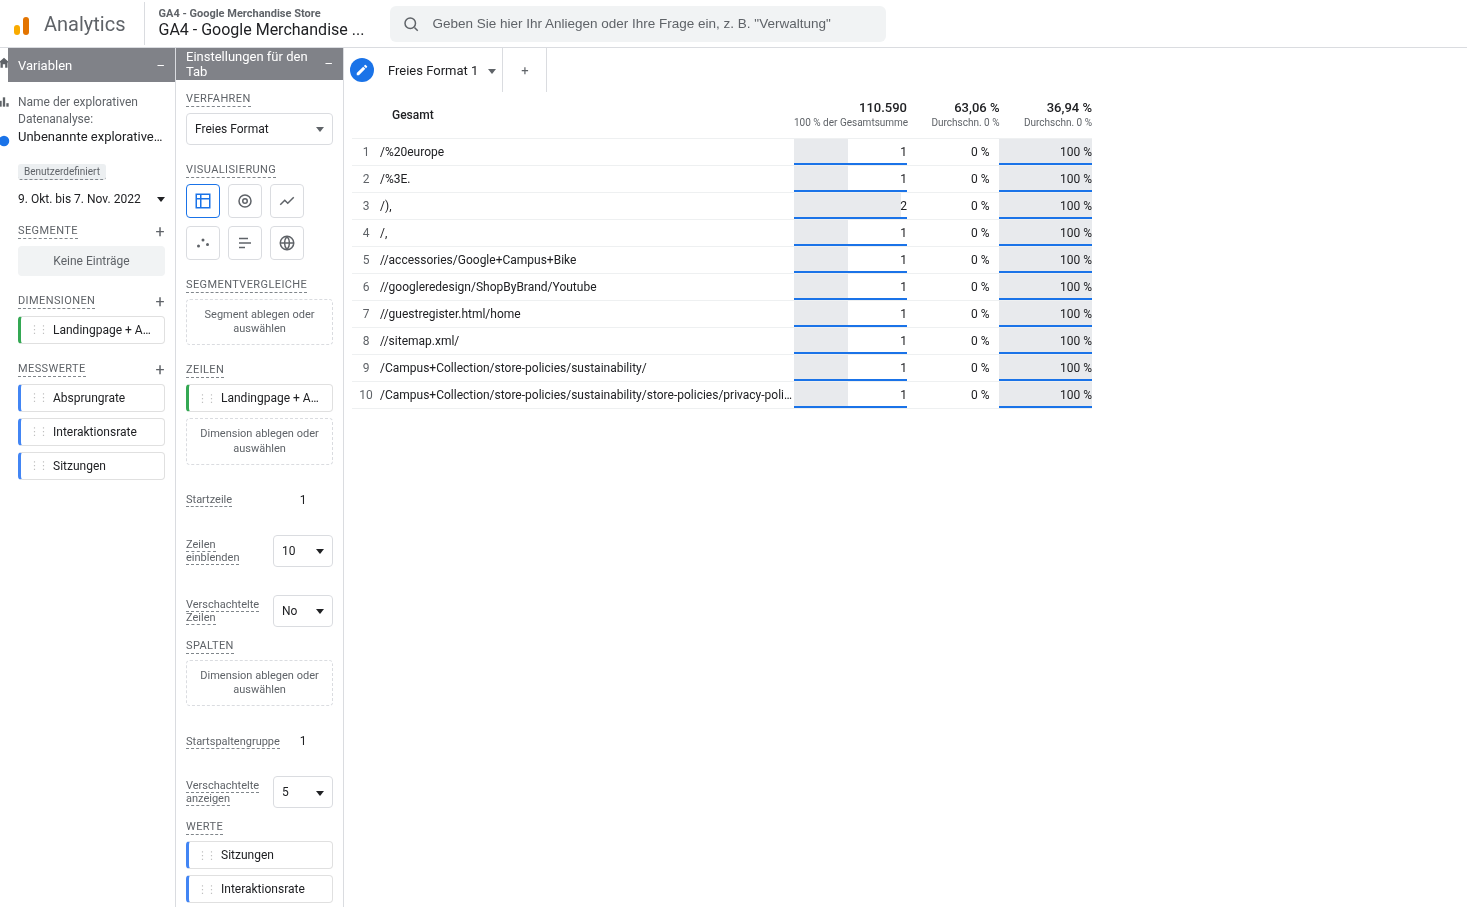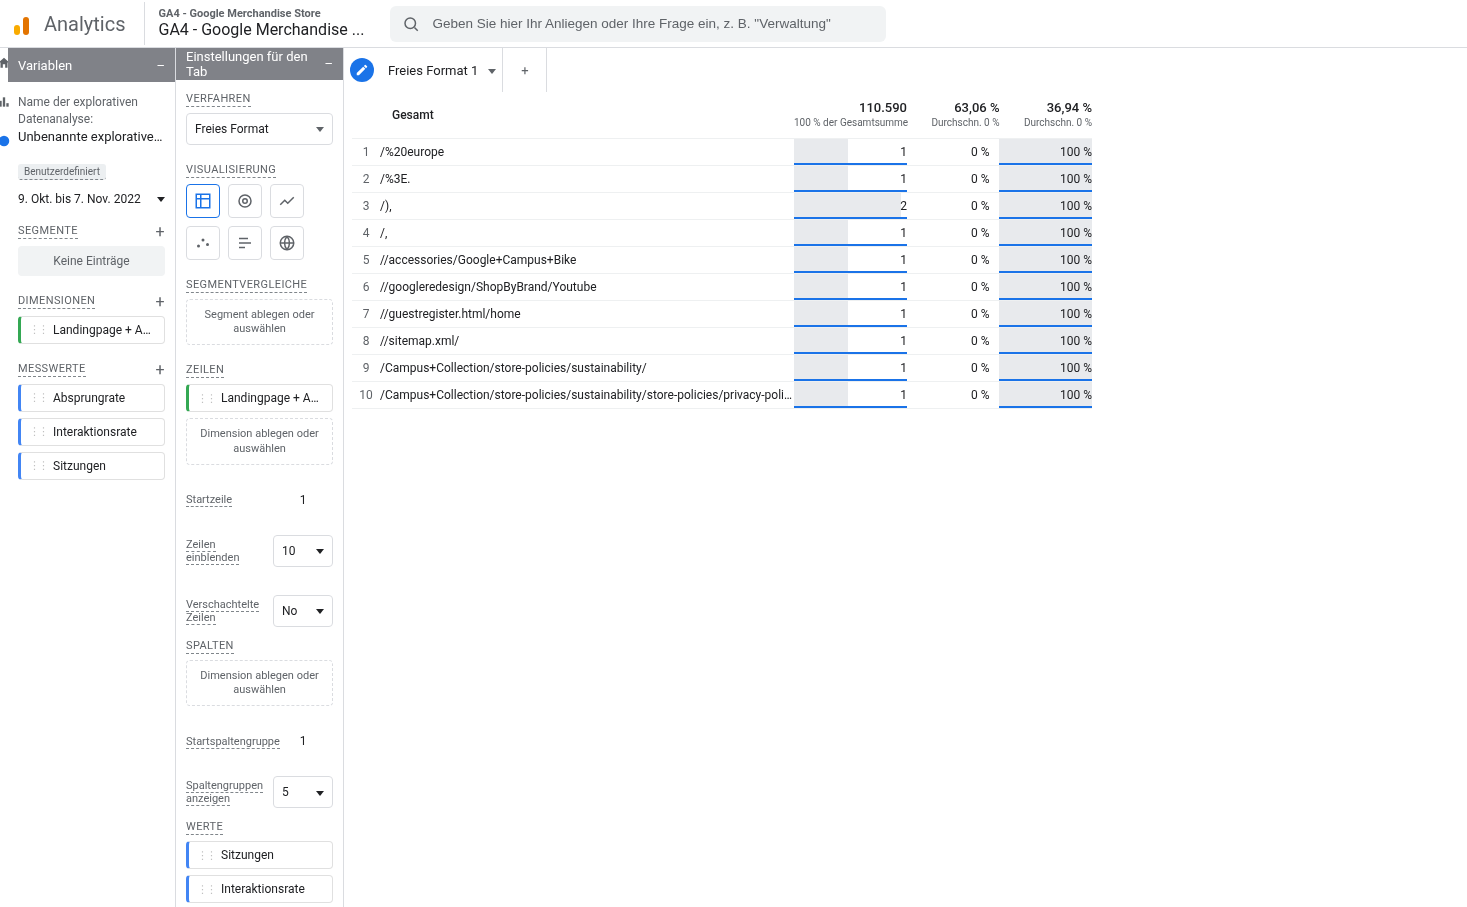--- a/index.html
+++ b/index.html
@@ -452,21 +452,21 @@
             <span class="dashed-underline">SPALTEN</span>
           </div>
         <div class="drop-zone">Dimension ablegen oder auswählen</div>
       </div>
 
       <div class="row-ctrl">
         <div class="ctrl-label"><span class="dashed-underline-s">Startspaltengruppe</span></div>
         <div class="static-num">1</div>
       </div>
       <div class="row-ctrl">
-        <div class="ctrl-label"><span class="dashed-underline-s">Spaltengruppen anzeigen</span></div>
+        <div class="ctrl-label"><span class="dashed-underline-s">Verschachtelte anzeigen</span></div>
         <div class="small-select">
           <span>5</span>
           <span class="caret-down"></span>
         </div>
       </div>
 
       <div class="panel-section">
         <div class="sec-label">
             <span class="dashed-underline">WERTE</span>
           </div>

